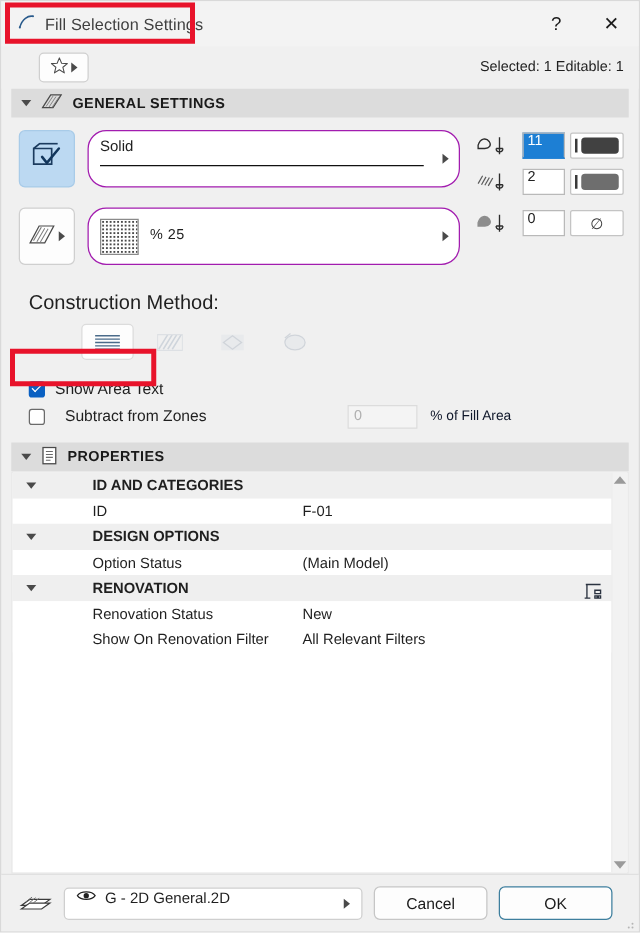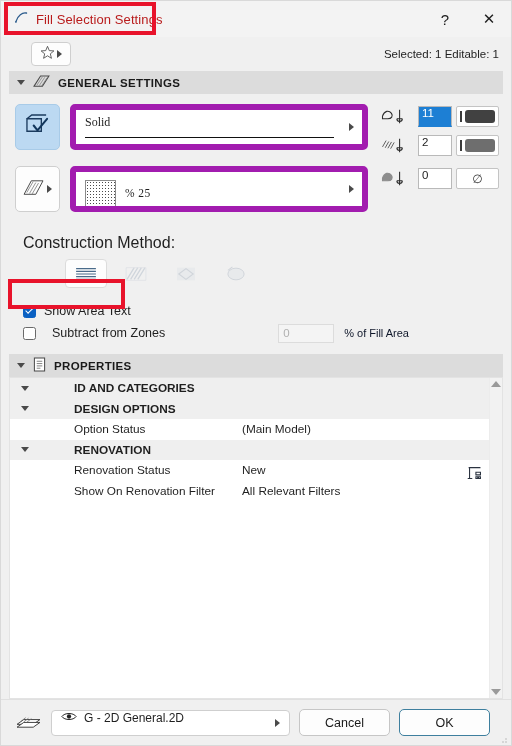--- a/index.html
+++ b/index.html
@@ -23,21 +23,21 @@
   }
 
   
   .titlebar {
     height: 36px; flex: 0 0 36px;
     background: #f3f3f3;
     display: flex; align-items: center;
     position: relative;
   }
   .title-left { display:flex; align-items:center; gap:7px; padding-left:13px; }
-  .title-text { font-size: 13px; color:#b91c1c; letter-spacing:.1px; }
+  .title-text { font-size: 13px; color:#404040; letter-spacing:.1px; }
   .title-actions { margin-left:auto; display:flex; align-items:center; height:100%; }
   .tb-btn {
     width:44px; height:36px; display:flex; align-items:center; justify-content:center;
     color:#1b1b1b; font-size:15px; cursor:default;
   }
 
   
   .redbox { position:absolute; border:4px solid #e8132b; pointer-events:none; z-index:50; }
   #redbox-title { left:4px; top:2px; width:152px; height:33px; }
   #redbox-showarea { left:8px; top:279px; width:117px; height:30px; }
@@ -71,22 +71,22 @@
 
   .big-icon-btn {
     width:45px; height:46px; border-radius:5px; border:1px solid #cfcfcf;
     background:#fdfdfd; display:flex; align-items:center; justify-content:center;
     cursor:default; flex:0 0 45px;
   }
   .big-icon-btn.active { background:#bcd9f2; border-color:#a8cbe8; }
   .big-icon-btn .caret { margin-left:2px; }
 
   .combo {
-    flex:1 1 auto; height:46px; border:6px solid #a21caf; border-radius:5px;
-    background:#fff; position:relative; cursor:default; overflow:hidden;font-family:Liberation Serif, serif;
+    flex:1 1 auto; height:46px; border:1px solid #a21caf; border-radius:15px;
+    background:#fff; position:relative; cursor:default; overflow:hidden;
   }
   .combo .caret-r { position:absolute; right:8px; top:50%; transform:translateY(-50%); }
   .combo-solid-label { position:absolute; left:9px; top:5px; font-size:12px; }
   .combo-solid-line { position:absolute; left:9px; right:28px; top:27px; height:0; border-top:1.6px solid #111; }
   .pat-swatch {
     position:absolute; left:9px; top:8px; width:31px; height:29px;
     border:1px solid #8a8a8a;
     background-color:#fff;
     background-image: radial-gradient(#4a4a4a 0.7px, transparent 0.8px);
     background-size:3px 3px;
@@ -380,20 +380,24 @@
     <div class="props-body">
       <div class="props-table">
 
         <div class="prow group">
           <span class="p-tri">
               <span class="tri"></span>
             </span>
           <span class="p-name">ID AND CATEGORIES</span>
         </div>
 
+        <div class="prow item">
+          <span class="p-name">ID</span>
+          <span class="p-val">F-01</span>
+        </div>
 
         <div class="prow group">
           <span class="p-tri">
               <span class="tri"></span>
             </span>
           <span class="p-name">DESIGN OPTIONS</span>
         </div>
 
         <div class="prow item">
           <span class="p-name">Option Status</span>

